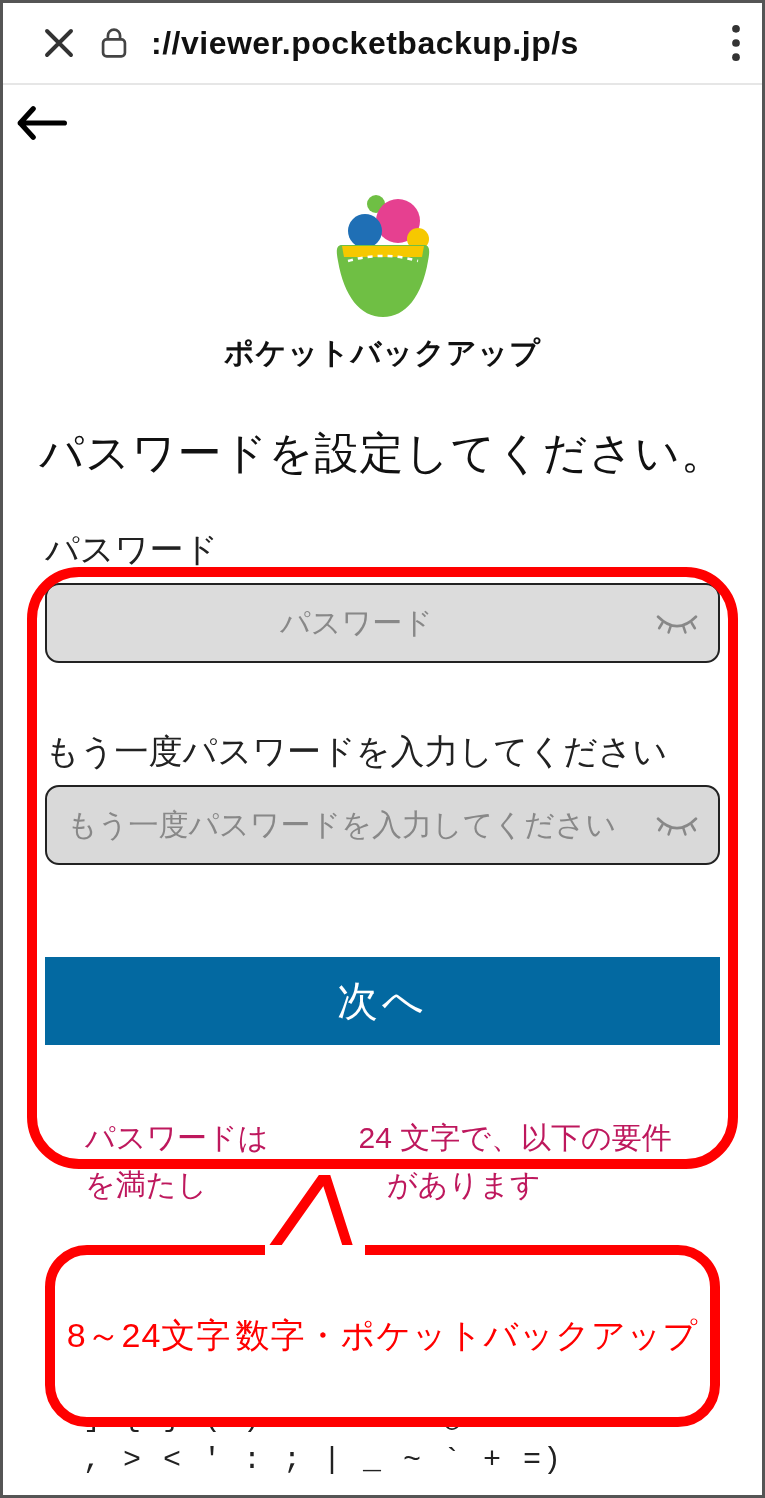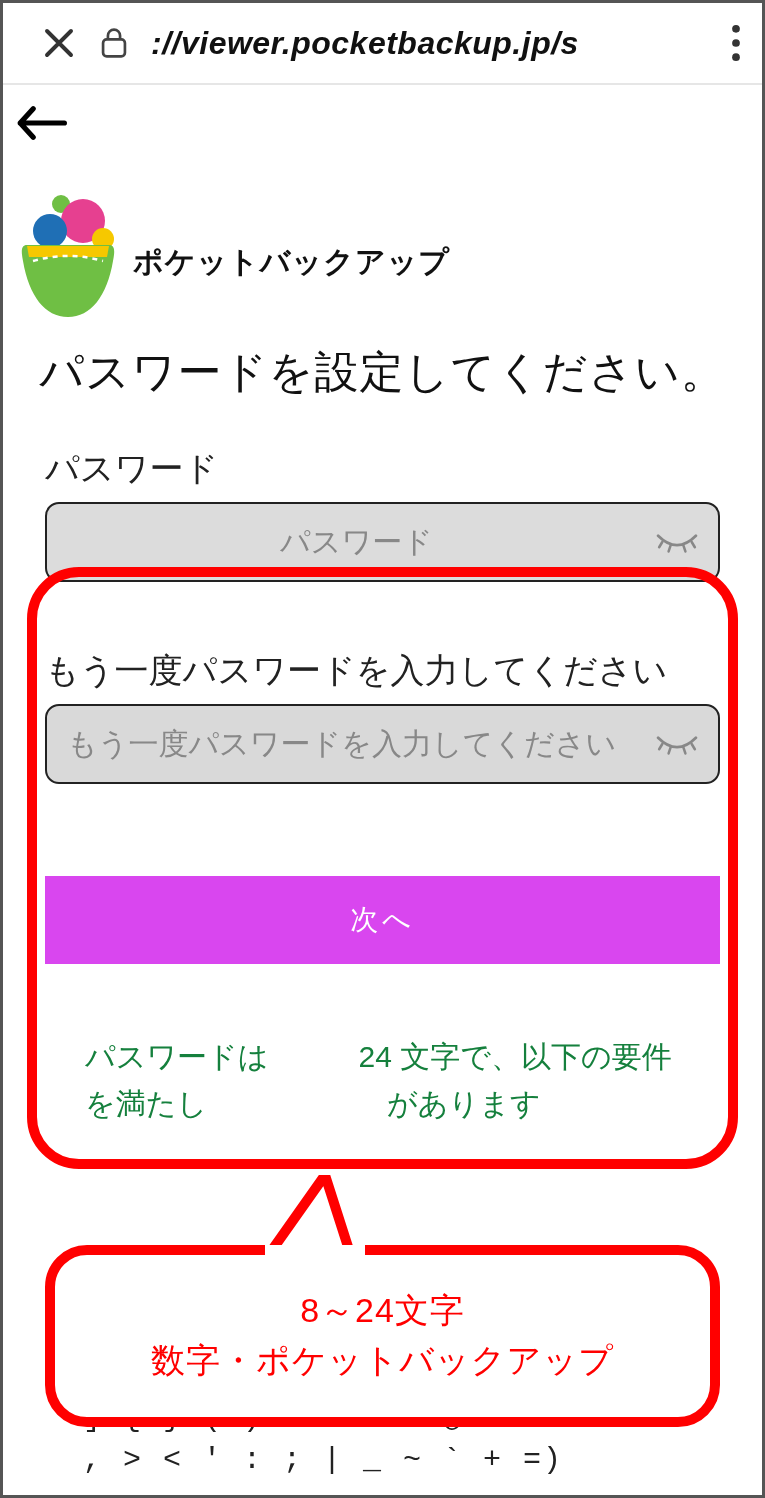--- a/index.html
+++ b/index.html
@@ -23,53 +23,52 @@
   .browser-bar .x-icon { width: 36px; height: 36px; color:#333; }
   .browser-bar .lock-icon { width: 30px; height: 34px; color:#444; }
   .browser-bar .url {
     flex: 1;
     font-size: 32px;
     font-weight: 700;
     color: #111;
     white-space: nowrap;
     overflow: hidden;
     letter-spacing: 0.5px;
-    font-style: italic;
   }
   .browser-bar .dots-icon { width: 8px; height: 36px; color:#333; }
   .hr { height: 2px; background: #e6e6e6; }
 
   
   .back-row {
     padding: 18px 12px 0 12px;
   }
   .back-row .back-icon { width: 52px; height: 40px; color:#000; }
 
   
   .logo-block {
     display: flex;
-    flex-direction: row;
+    flex-direction: column;
     align-items: center;
     margin-top: 48px;
   }
   .logo-svg { width: 130px; height: 130px; }
   .logo-text {
     font-size: 30px;
     font-weight: 700;
     color: #111;
     margin-top: 12px;
     letter-spacing: 1px;
   }
 
   .headline {
     font-size: 44px;
     font-weight: 500;
     color: #111;
     text-align: center;
-    margin-top: 22px;
+    margin-top: 50px;
     letter-spacing: 1px;
   }
 
   
   .red-highlight {
     position: absolute;
     left: 24px;
     right: 24px;
     border: 10px solid #ff0000;
     border-radius: 52px;
@@ -89,21 +88,21 @@
     z-index:20;
     pointer-events:none;
   }
   .red-callout {
     position:absolute;
     inset:0;
     border:10px solid #ff0000;
     border-radius:42px;
     background:#fff;
     display:flex;
-    flex-direction:column;
+    flex-direction:row;
     align-items:center;
     justify-content:center;
     gap:4px;
   }
   .red-callout div {
     color:#ff0000;
     font-size:34px;
     font-weight:500;
     text-align:center;
     letter-spacing:1px;
@@ -161,34 +160,34 @@
     width:42px;
     height:24px;
     color:#888;
   }
   .gap1 { height: 66px; }
   .gap2 { height: 92px; }
 
   .next-btn {
     width:100%;
     height:88px;
-    background:#d946ef;
+    background:#0369a1;
     border:none;
     color:#fff;
-    font-size:28px;
+    font-size:41px;
     font-weight:400;
     letter-spacing:4px;
     cursor:pointer;
   }
 
   .rule-text {
     margin-top: 70px;
     padding: 0 82px;
     font-size:30px;
-    color:#15803d;
+    color:#be185d;
     line-height:1.55;
   }
   .symbol-line {
     position:absolute;
     left:80px;
     right:60px;
     bottom:14px;
     font-size:30px;
     color:#222;
     line-height:1.4;

